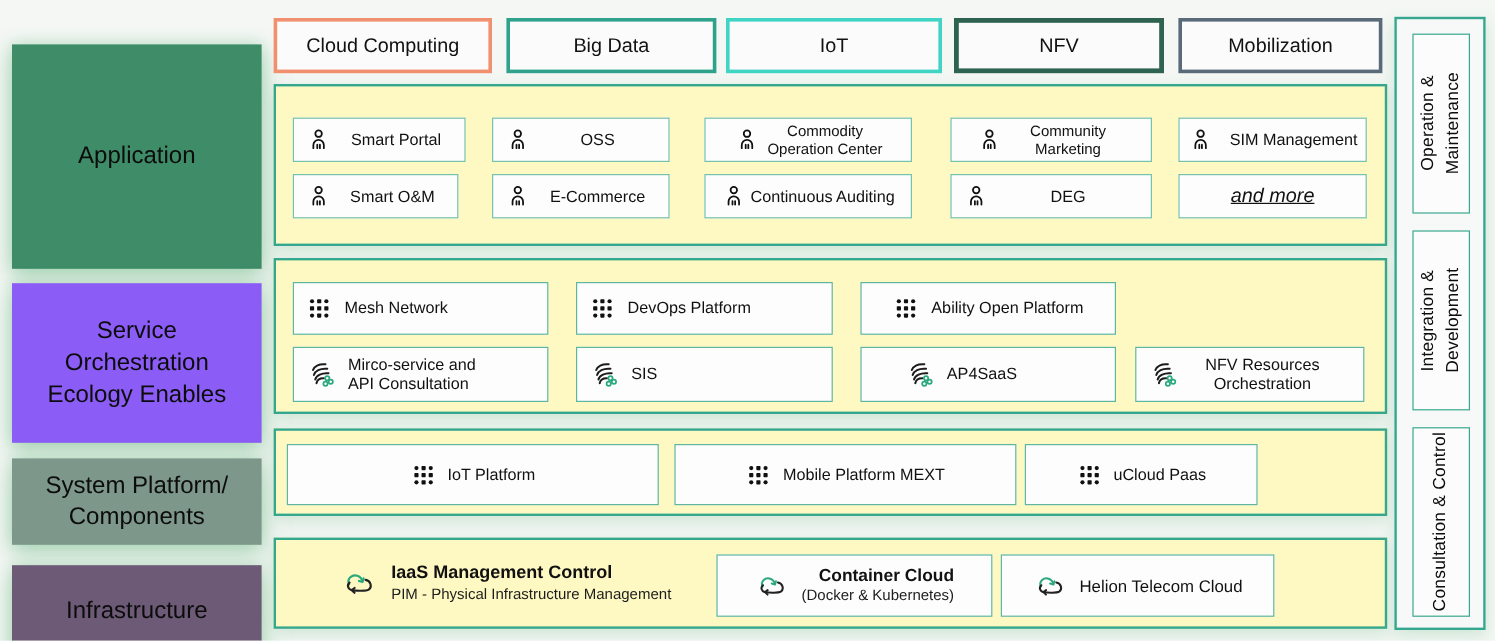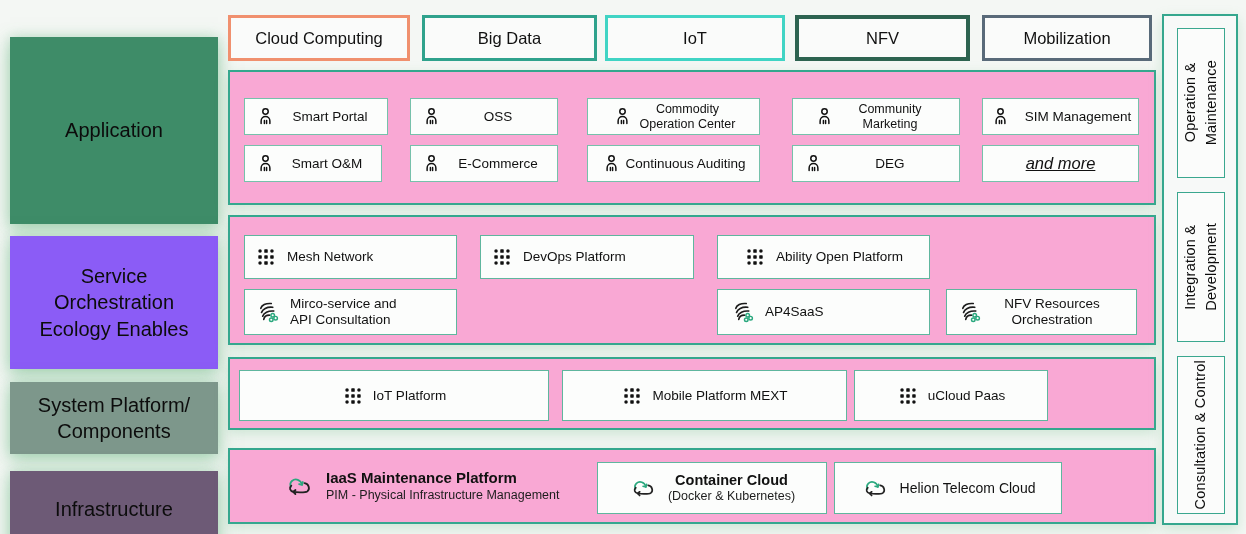--- a/index.html
+++ b/index.html
@@ -20,21 +20,21 @@
   
   .chip { position:absolute; top:15px; height:46px; background:#fafbfa; display:flex; align-items:center;
           justify-content:center; font-size:16.5px; border:3px solid #999; }
   .chip-cloud { left:228px; width:182px; border-color:#f0906e; }
   .chip-big   { left:422px; width:175px; border-color:#2fa28c; }
   .chip-iot   { left:605px; width:180px; border-color:#40d4c4; }
   .chip-nfv   { left:795px; width:175px; border-color:#2d6350; border-width:4px; }
   .chip-mob   { left:982px; width:170px; border-color:#596a79; }
 
   
-  .panel { position:absolute; left:228px; width:928px; background:#f9a8d4; border:2px solid #35a78e;
+  .panel { position:absolute; left:228px; width:928px; background:#fef9c3; border:2px solid #35a78e;
            box-shadow:0 5px 12px rgba(124,193,146,.30); }
   .p-app   { top:70px;  height:135px; }
   .p-svc   { top:215px; height:130px; }
   .p-sys   { top:357px; height:73px; }
   .p-infra { top:448px; height:76px; }
 
   
   .item { position:absolute; background:#fcfdfc; border:1px solid #76c1ab; display:flex; align-items:center;
           gap:7px; padding:0 10px; font-size:13.5px; line-height:1.15; }
   .item .lbl { flex:1; text-align:center; }
@@ -262,34 +262,42 @@
       <span class="lbl">Ability Open Platform</span>
     </div>
     <div class="item svc-b ta-l" style="left:14px;top:72px;width:213px;height:46px;gap:10px">
       <span class="ic">
           <svg width="25" height="25">
             <use href="#sym-flow"></use>
           </svg>
         </span>
       <span class="lbl w112" style="text-align:left">Mirco-service and API Consultation</span>
     </div>
-    <div class="item svc-b ta-l" style="left:487px;top:72px;width:213px;height:46px;gap:10px;padding-left:12px">
+    <div class="item svc-b ta-l" style="left:250px;top:72px;width:214px;height:46px;gap:10px">
       <span class="ic">
           <svg width="25" height="25">
             <use href="#sym-flow"></use>
           </svg>
         </span>
-      <span class="lbl">AP4SaaS</span>
-    </div>
-    <div class="item svc-b" style="left:716px;top:72px;width:191px;height:46px">
+      <span class="lbl">SIS</span>
+    </div>
+    <div class="item svc-b ta-l" style="left:487px;top:72px;width:213px;height:46px;gap:10px;padding-left:36px">
       <span class="ic">
           <svg width="25" height="25">
             <use href="#sym-flow"></use>
           </svg>
         </span>
+      <span class="lbl">AP4SaaS</span>
+    </div>
+    <div class="item svc-b" style="left:716px;top:72px;width:191px;height:46px">
+      <span class="ic">
+          <svg width="25" height="25">
+            <use href="#sym-flow"></use>
+          </svg>
+        </span>
       <span class="lbl w126">NFV Resources Orchestration</span>
     </div>
   </div>
 
   <div class="panel p-sys">
     <div class="item svc-b cc" style="left:9px;top:11px;width:310px;height:51px;gap:9px">
       <span class="ic">
           <svg width="22" height="22">
             <use href="#sym-grid"></use>
           </svg>
@@ -315,31 +323,31 @@
   </div>
 
   <div class="panel p-infra">
     <div class="infra-group" style="left:54px;top:0;height:72px">
       <span class="ic">
           <svg width="30" height="25">
             <use href="#sym-cloudsync"></use>
           </svg>
         </span>
       <span>
-        <span class="infra-title" style="display:block">IaaS Maintenance Platform</span>
+        <span class="infra-title" style="display:block">IaaS Management Control</span>
         <span class="infra-sub" style="display:block">PIM - Physical Infrastructure Management</span>
       </span>
     </div>
     <div class="item svc-b cc" style="left:367px;top:12px;width:230px;height:52px;gap:11px">
       <span class="ic">
           <svg width="28" height="23">
             <use href="#sym-cloudsync"></use>
           </svg>
         </span>
-      <span class="lbl" style="flex:0 1 auto;text-align:center">
+      <span class="lbl" style="flex:0 1 auto;text-align:right">
         <span class="infra-title" style="display:block;font-size:14.5px">Container Cloud</span>
         <span class="infra-sub" style="display:block">(Docker &amp; Kubernetes)</span>
       </span>
     </div>
     <div class="item svc-b cc" style="left:604px;top:12px;width:228px;height:52px;gap:11px">
       <span class="ic">
           <svg width="28" height="23">
             <use href="#sym-cloudsync"></use>
           </svg>
         </span>

